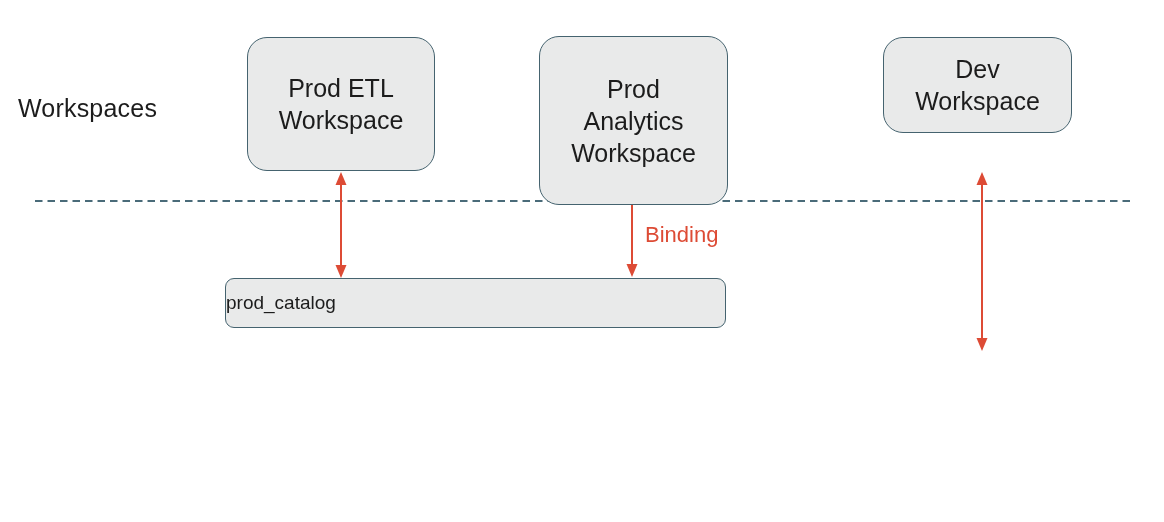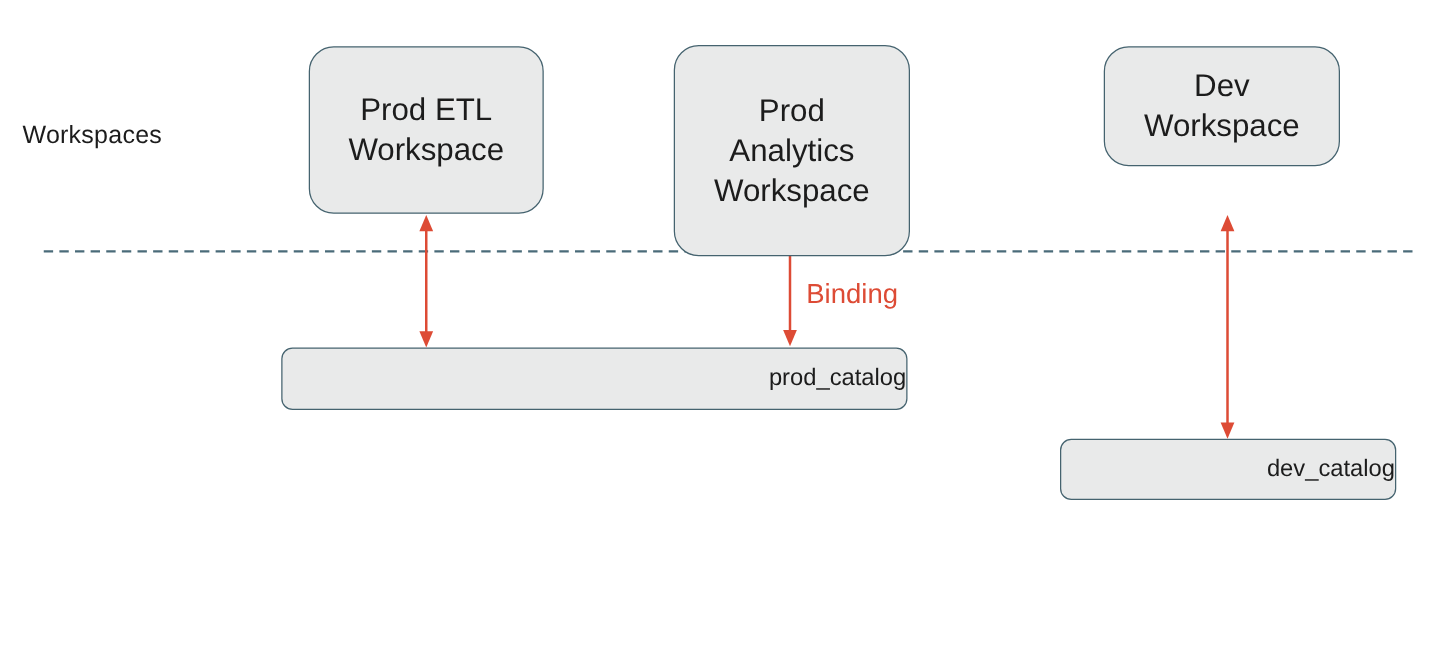--- a/index.html
+++ b/index.html
@@ -18,21 +18,21 @@
   }
   svg.overlay {
     position: absolute;
     left: 0;
     top: 0;
     width: 1164px;
     height: 522px;
   }
   .row-label {
     position: absolute;
-    font-size: 20px;
+    font-size: 25px;
     line-height: 37px;
     color: var(--text, #1c1c1c);
     white-space: pre-line;
     letter-spacing: 0.2px;
   }
   #lbl-workspaces { left: 18px; top: 90px; }
   #lbl-catalogs   { left: 18px; top: 303px; }
 
   .wnode {
     position: absolute;
@@ -56,21 +56,21 @@
   #node-dev            { left: 883px; top: 37px; width: 189px; height: 96px; }
 
   .cnode {
     position: absolute;
     box-sizing: border-box;
     background: var(--node-fill, #e9eaea);
     border: 1.5px solid var(--node-border, #45636f);
     border-radius: 9px;
     display: flex;
     align-items: center;
-    justify-content: flex-end;
+    justify-content: flex-start;
     text-align: center;
   }
   .cnode-text {
     font-size: 19px;
     color: var(--text, #1c1c1c);
   }
   #node-prod-catalog { left: 225px; top: 278px; width: 501px; height: 50px; }
   #node-dev-catalog  { left: 848px; top: 351px; width: 269px; height: 49px; }
 
   .binding-label {
@@ -128,17 +128,14 @@
     <span class="wnode-text">Dev
 Workspace</span>
   </div>
 
   <div class="binding-label">Binding</div>
 
   <div class="cnode" id="node-prod-catalog">
     <span class="cnode-text">prod_catalog</span>
   </div>
 
-  <div class="cnode" id="node-dev-catalog">
-    <span class="cnode-text">dev_catalog</span>
-  </div>
 
 </div>
 
 </body></html>

